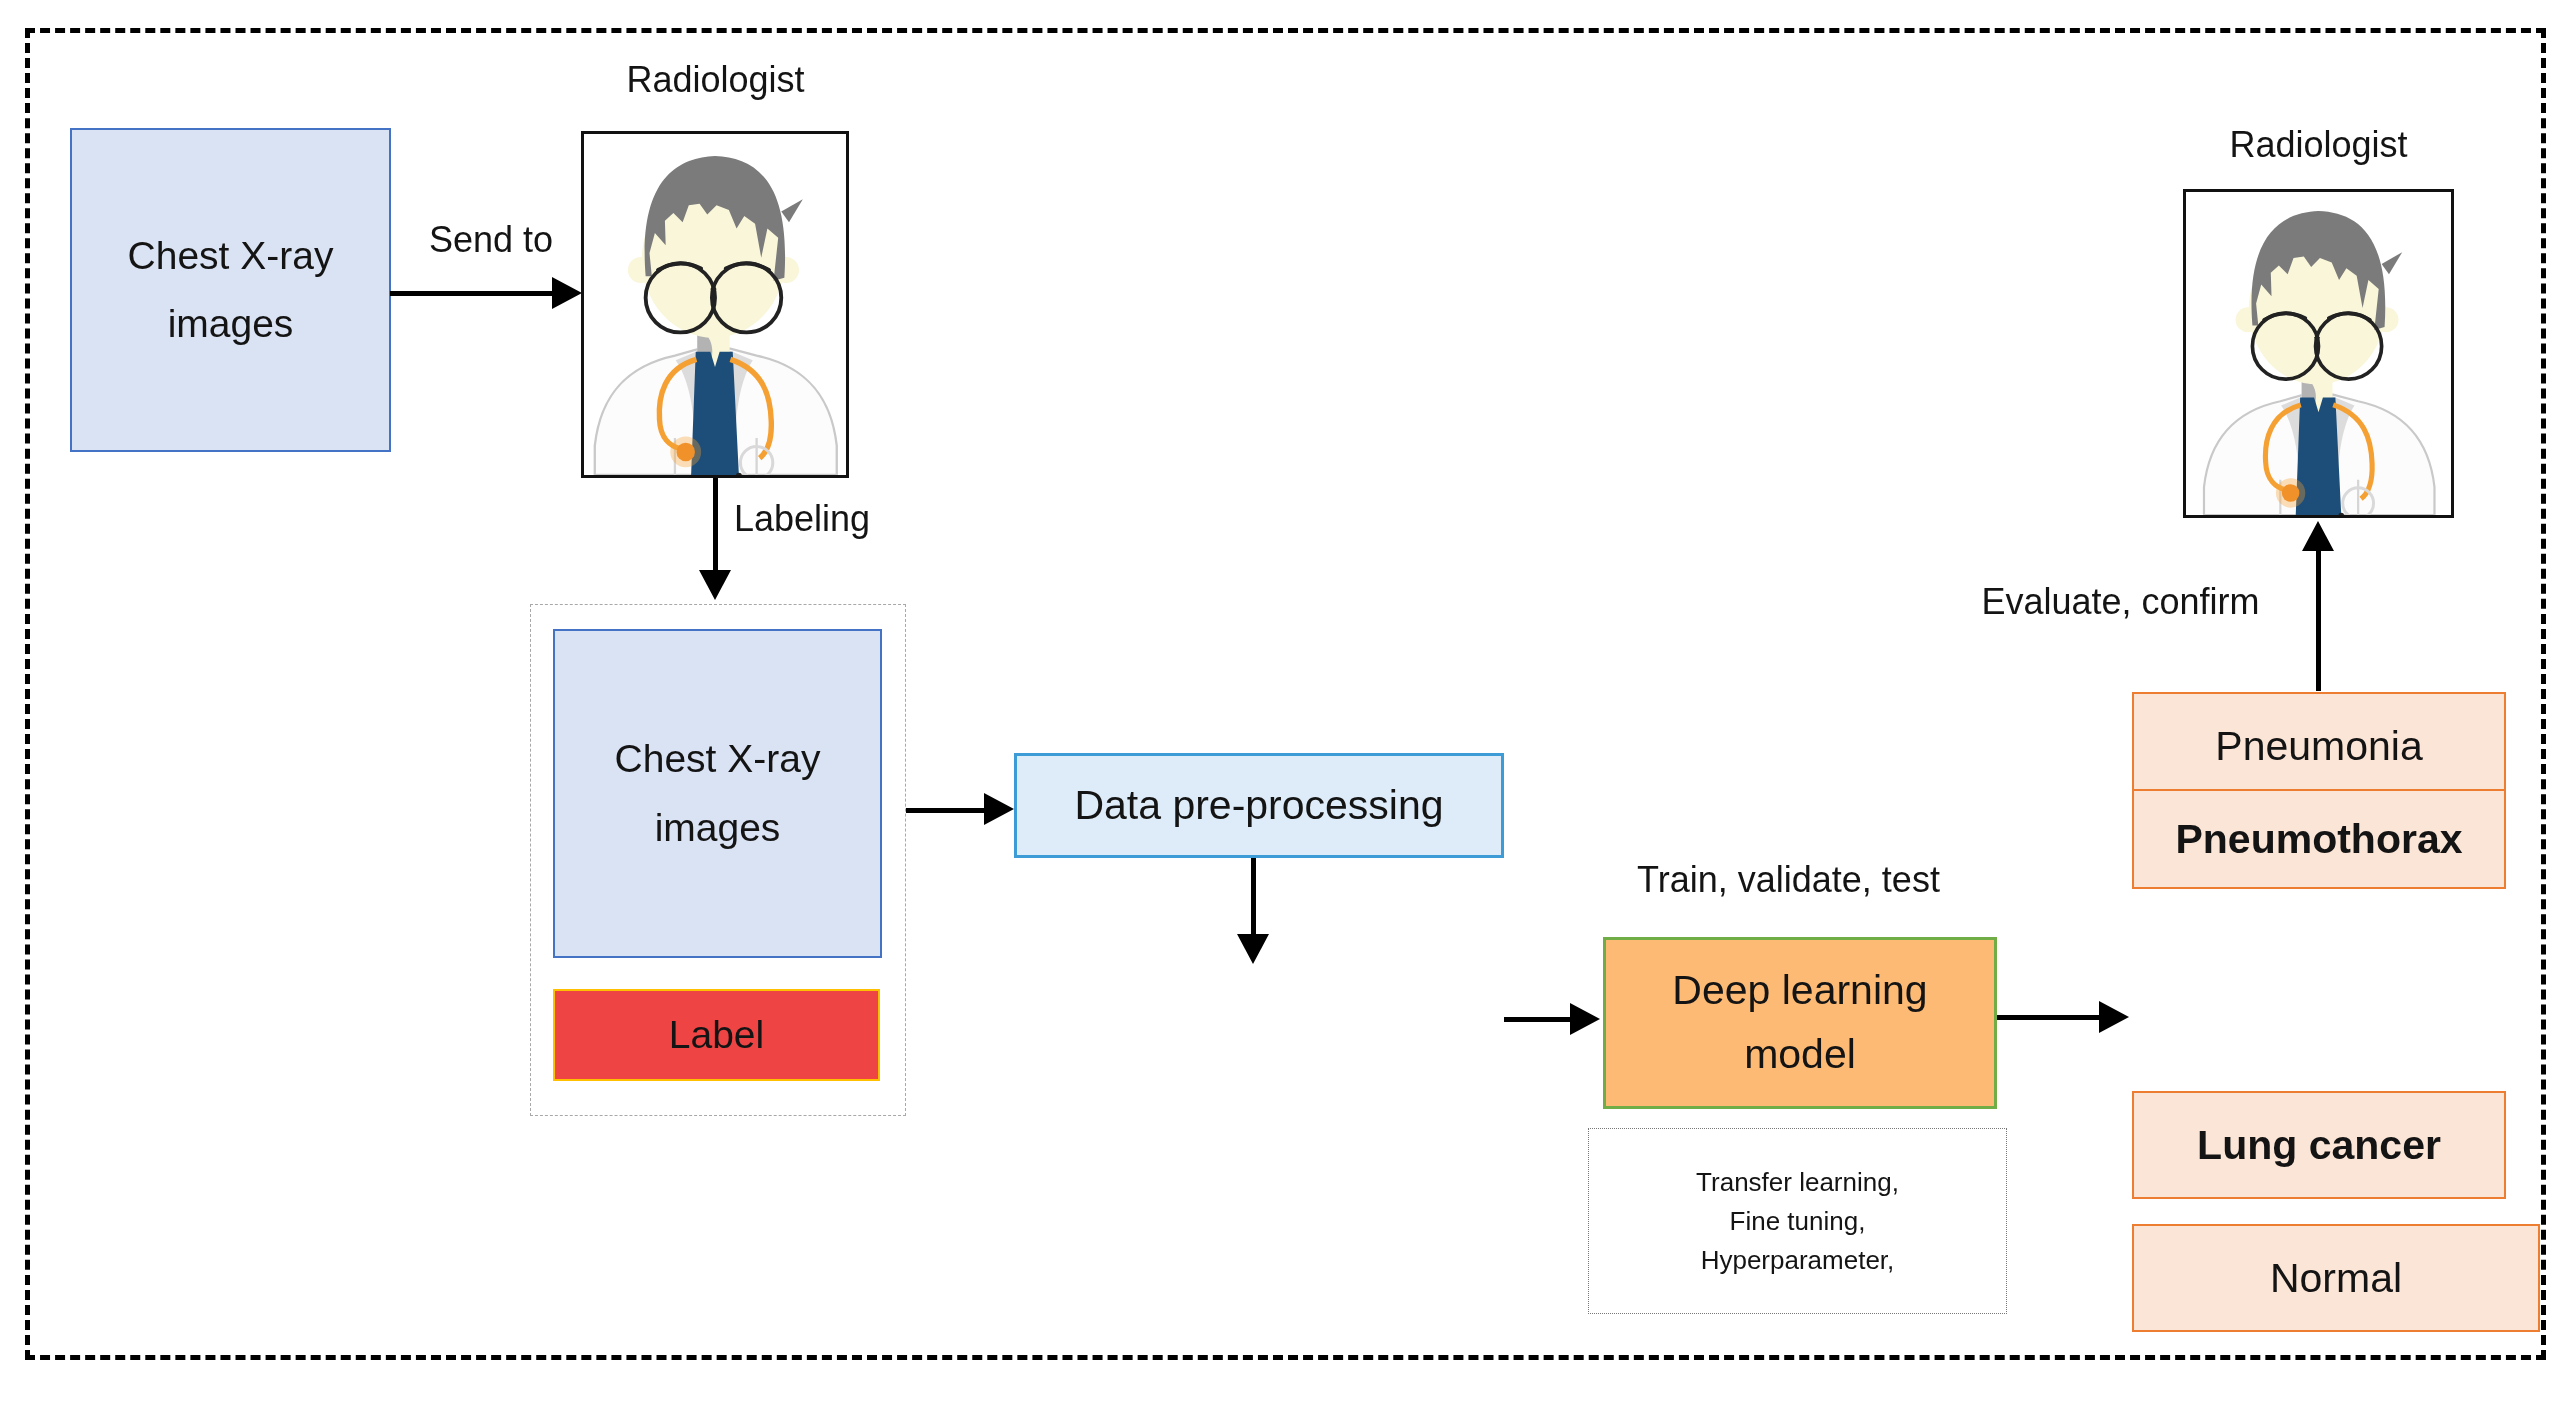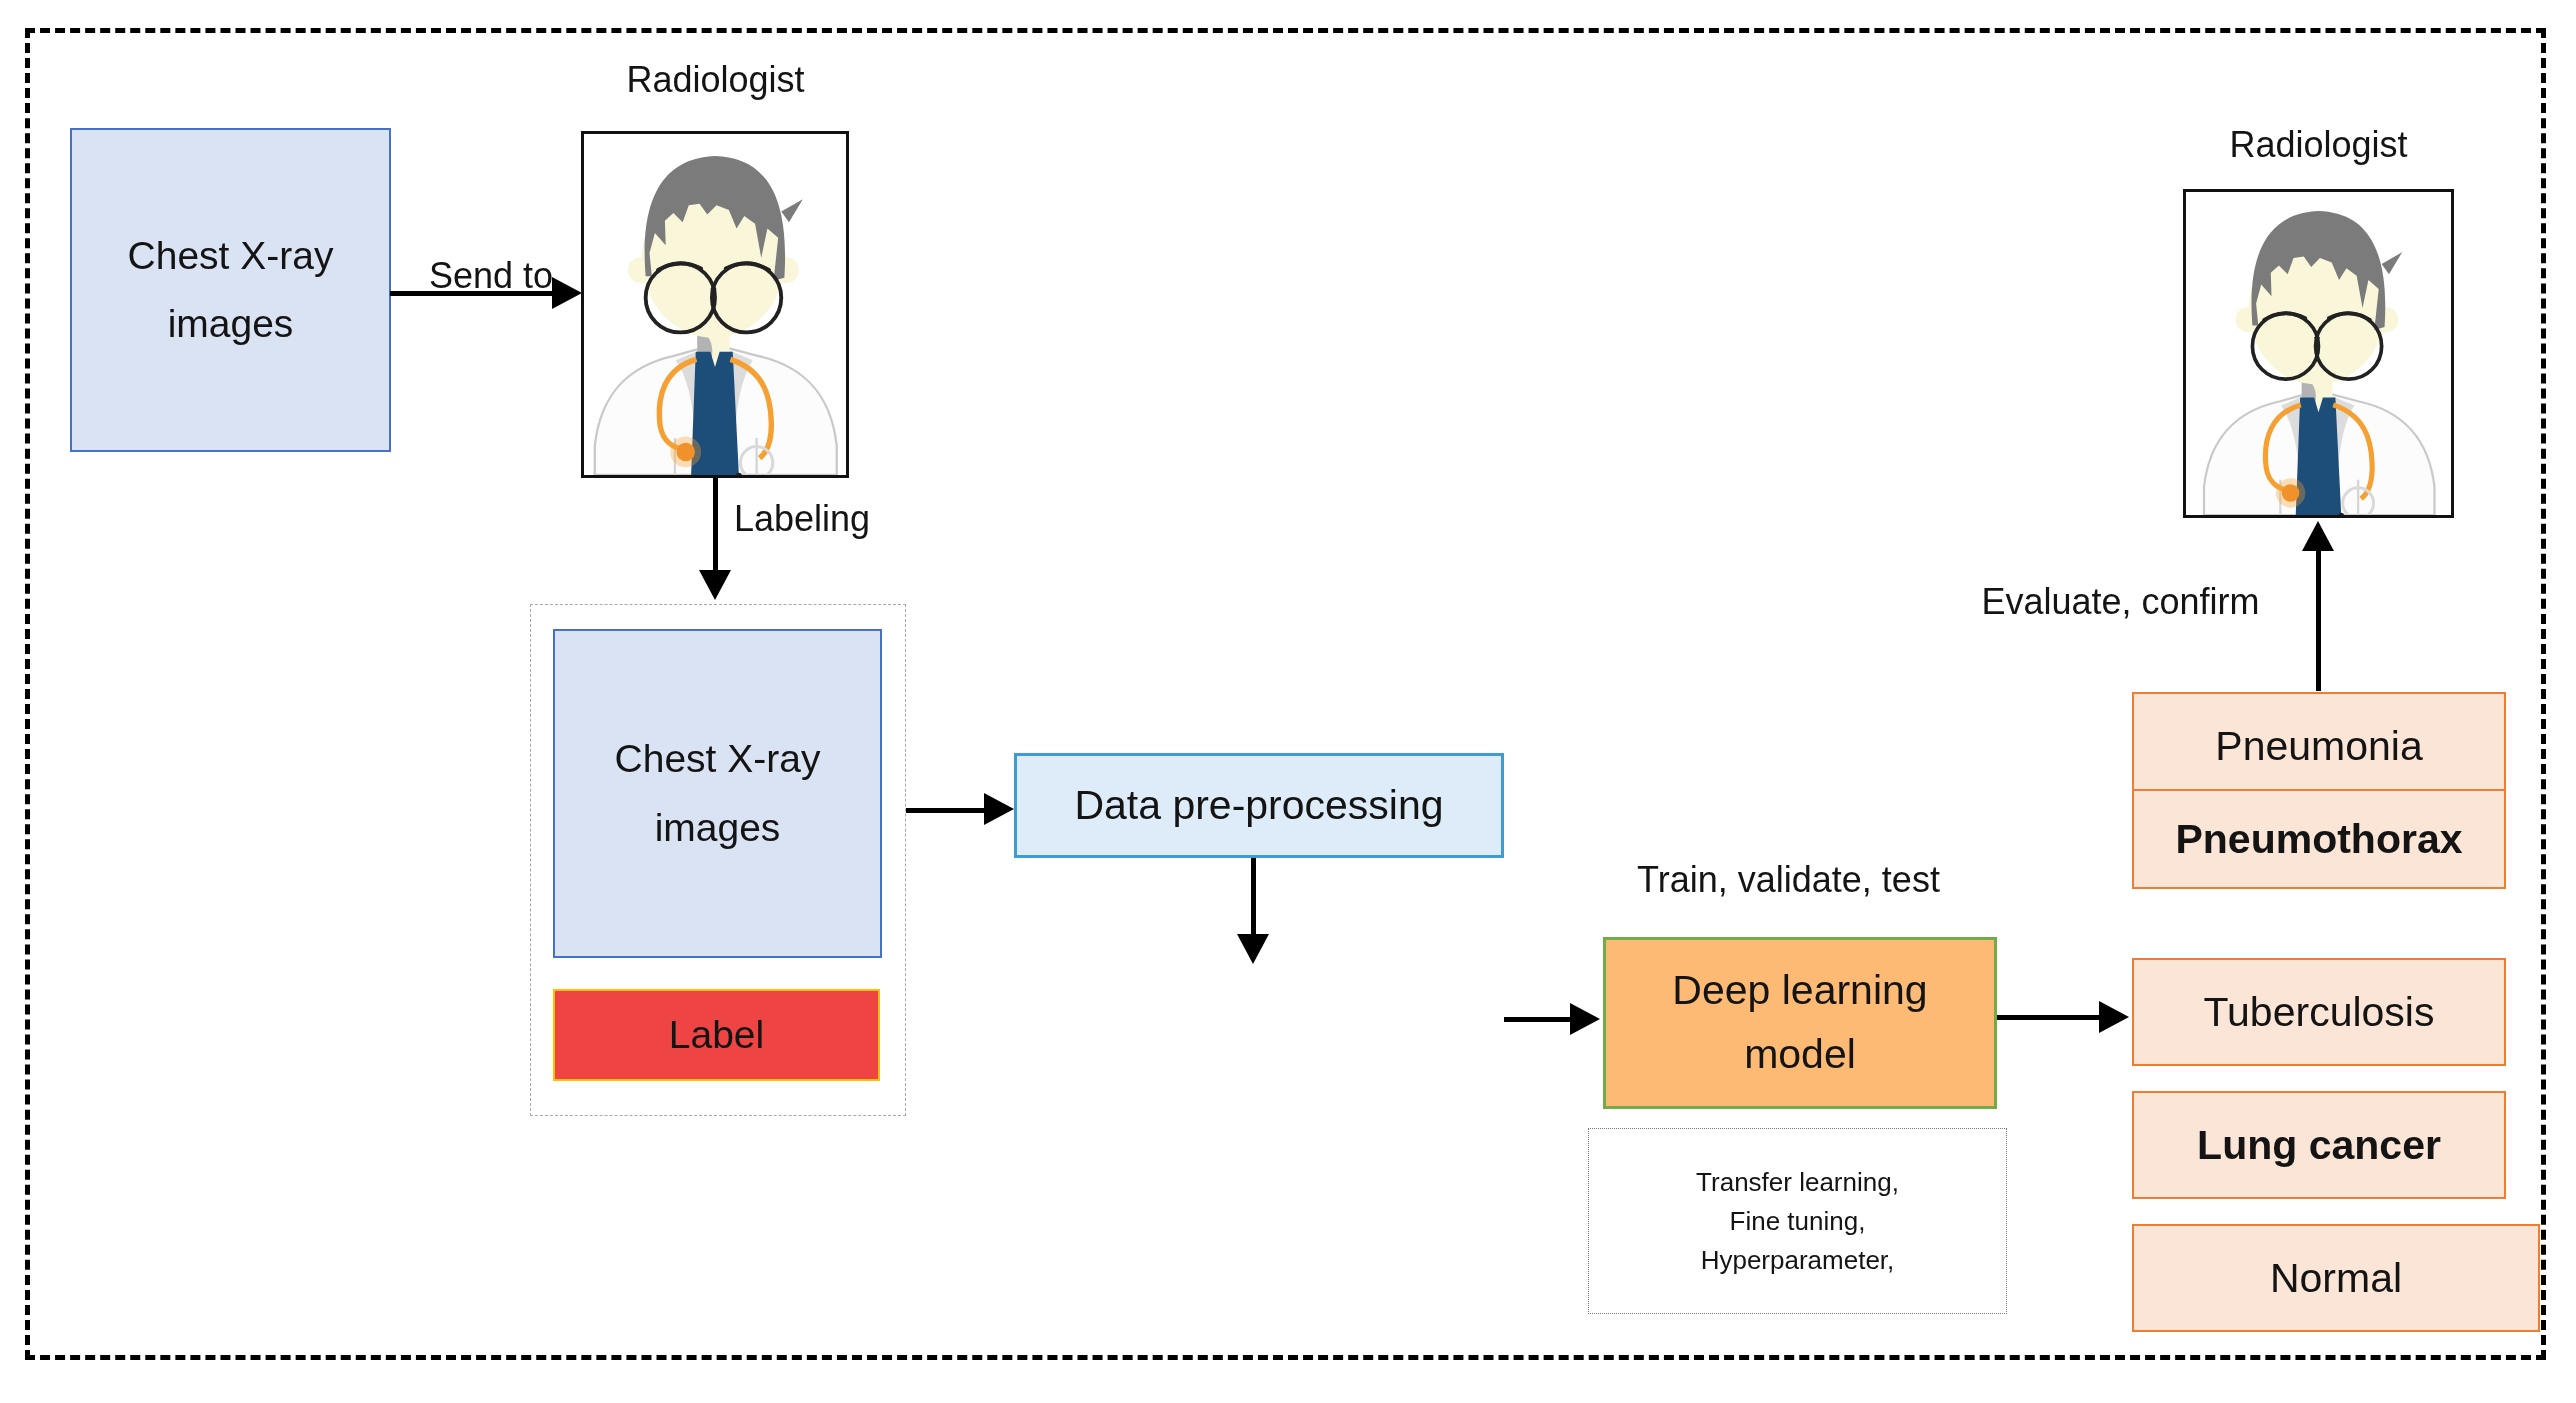--- a/index.html
+++ b/index.html
@@ -80,21 +80,21 @@
     </g>
   </defs>
 </svg>
 
 <div class="canvas">
   <div class="outer-frame"></div>
 
   <div class="node blue-box" style="left:70px;top:128px;width:321px;height:324px;">Chest X-ray
 images</div>
 
-  <div class="caption" style="left:366px;top:219px;width:250px;margin-top:36px;">Send to</div>
+  <div class="caption" style="left:366px;top:219px;width:250px;">Send to</div>
   <div class="shaft" style="left:390px;top:291px;width:166px;height:4.7px;"></div>
   <div class="head head-right" style="left:552px;top:277px;"></div>
 
   <div class="caption" style="left:559px;top:59px;width:313px;">Radiologist</div>
   <div class="photo-frame" style="left:581px;top:131px;width:268px;height:347px;">
     <svg viewBox="0 0 340 440" preserveAspectRatio="xMidYMax meet">
       <use href="#doctor"></use>
     </svg>
   </div>
 
@@ -124,21 +124,20 @@
 model</div>
   <div class="dotted-box" style="left:1588px;top:1128px;width:419px;height:186px;">Transfer learning,
 Fine tuning,
 Hyperparameter,</div>
 
   <div class="shaft" style="left:1997px;top:1015px;width:103px;height:4.7px;"></div>
   <div class="head head-right" style="left:2099px;top:1001px;"></div>
 
   <div class="node output-box" style="left:2132px;top:692px;width:374px;height:108px;">Pneumonia</div>
   <div class="node output-box" style="left:2132px;top:789px;width:374px;height:100px;font-weight:bold;">Pneumothorax</div>
-  <div class="node output-box" style="left:2132px;top:958px;width:374px;height:108px;">Tuberculosis</div>
   <div class="node output-box" style="left:2132px;top:1091px;width:374px;height:108px;font-weight:bold;">Lung cancer</div>
   <div class="node output-box" style="left:2132px;top:1224px;width:408px;height:108px;text-align:right;">Normal</div>
 
   <div class="head head-up" style="left:2302px;top:521px;"></div>
   <div class="shaft" style="left:2316px;top:549px;width:4.7px;height:142px;"></div>
   <div class="caption" style="left:1956px;top:581px;width:329px;">Evaluate, confirm</div>
 
   <div class="caption" style="left:2162px;top:124px;width:313px;">Radiologist</div>
   <div class="photo-frame" style="left:2183px;top:189px;width:271px;height:329px;">
     <svg viewBox="0 0 340 440" preserveAspectRatio="xMidYMax meet">

